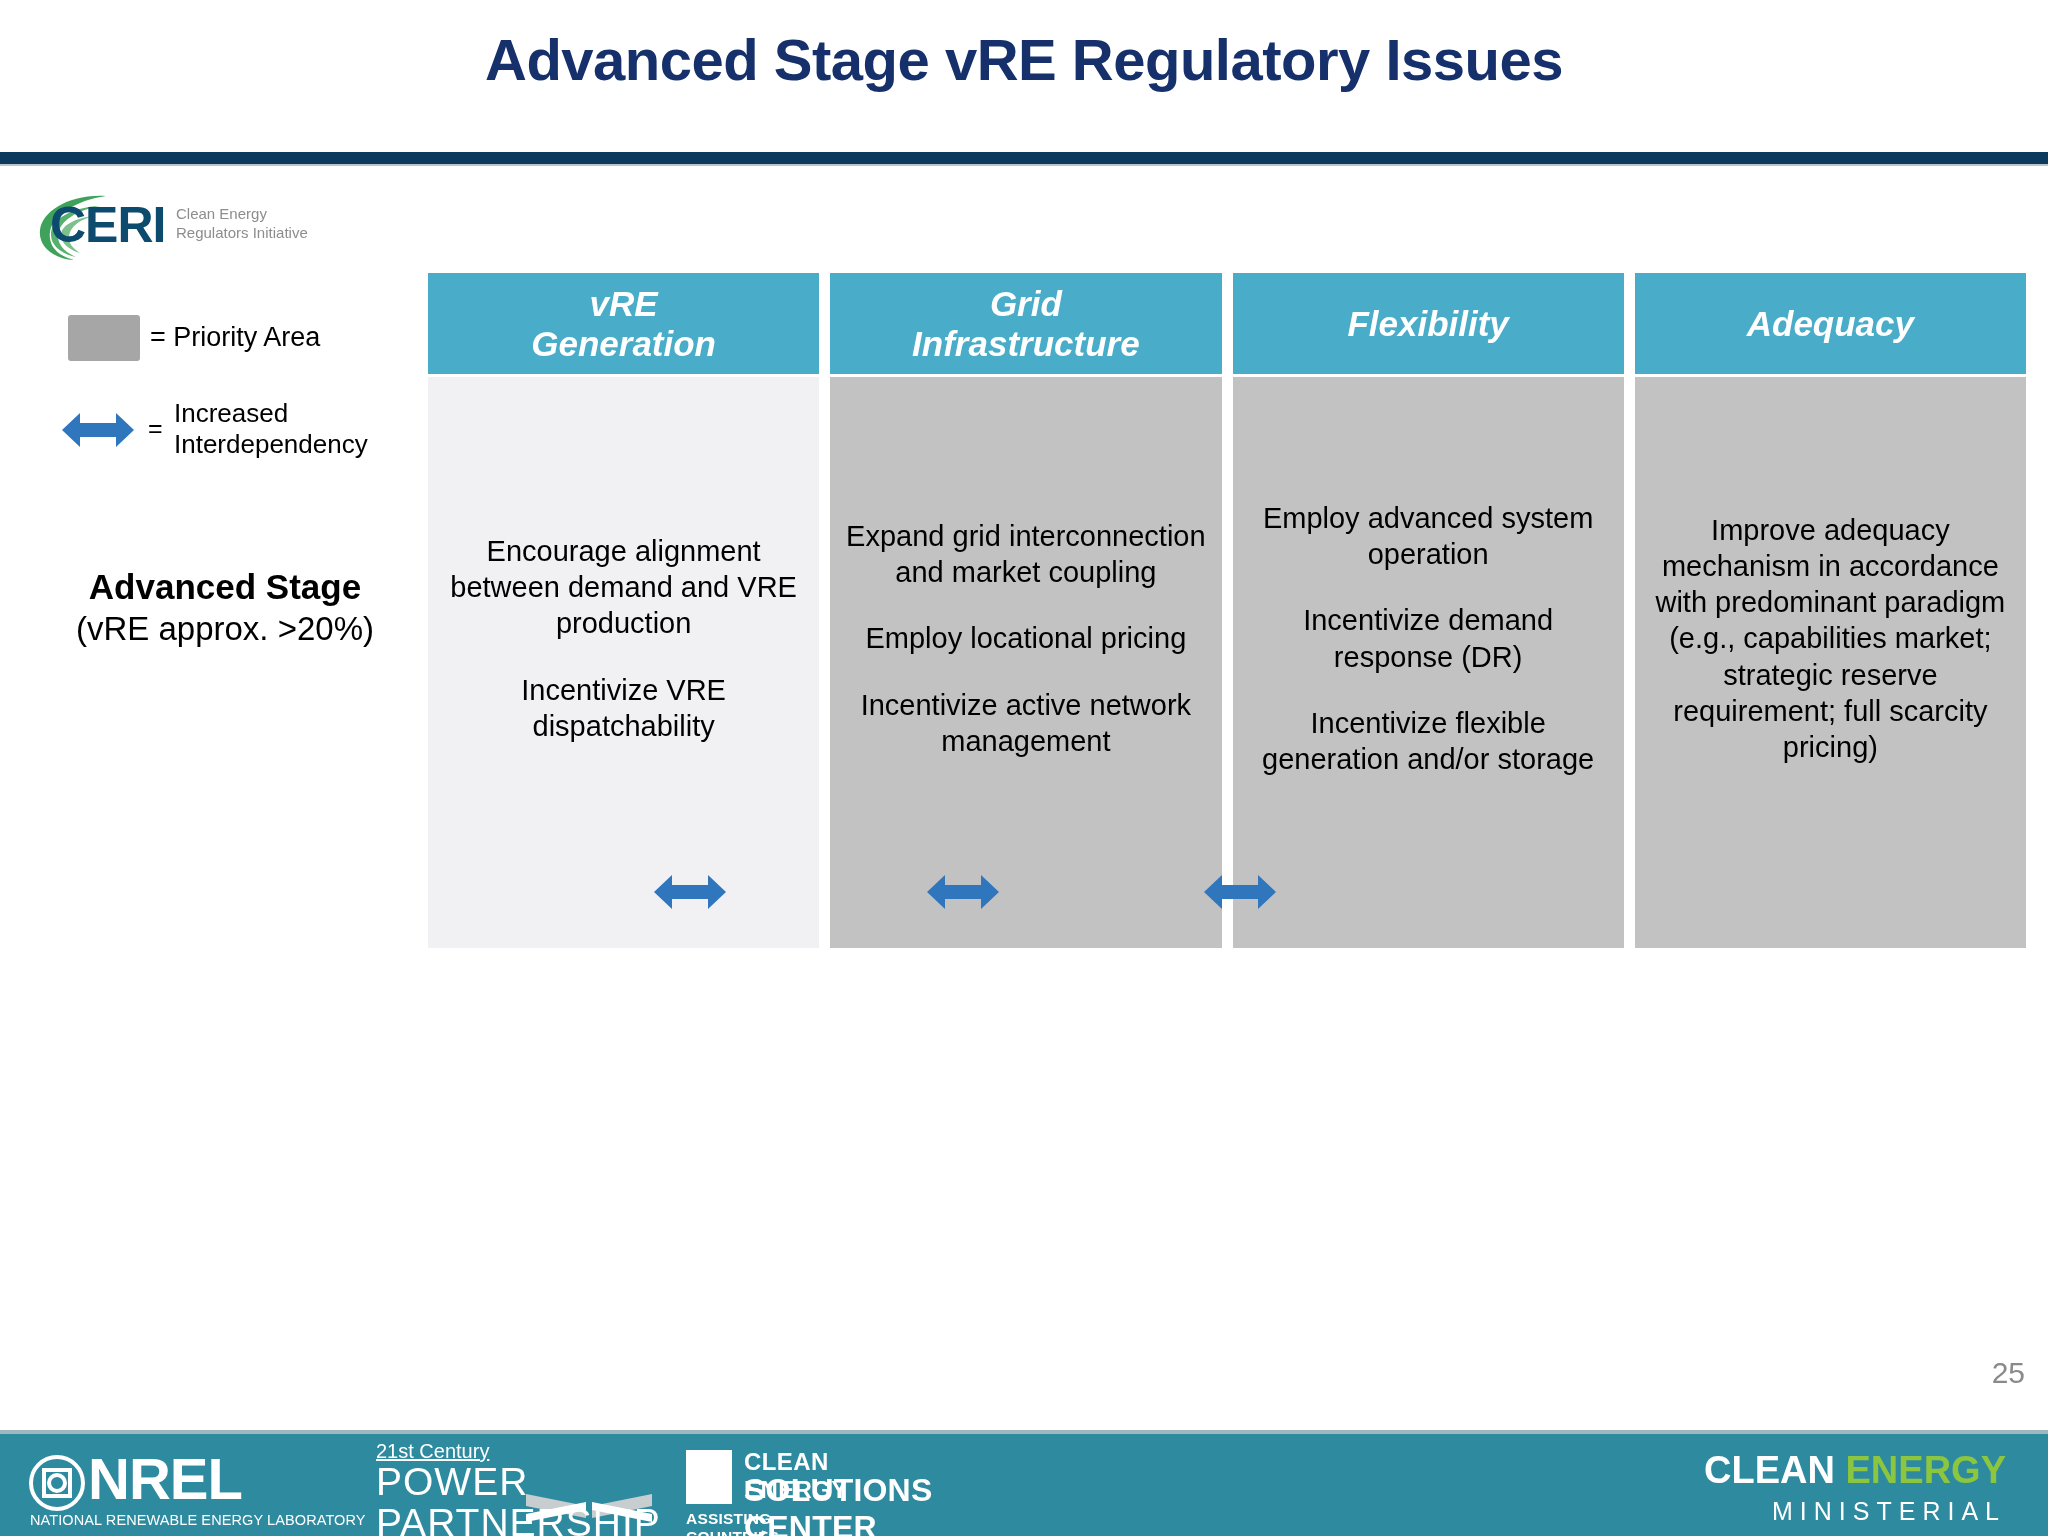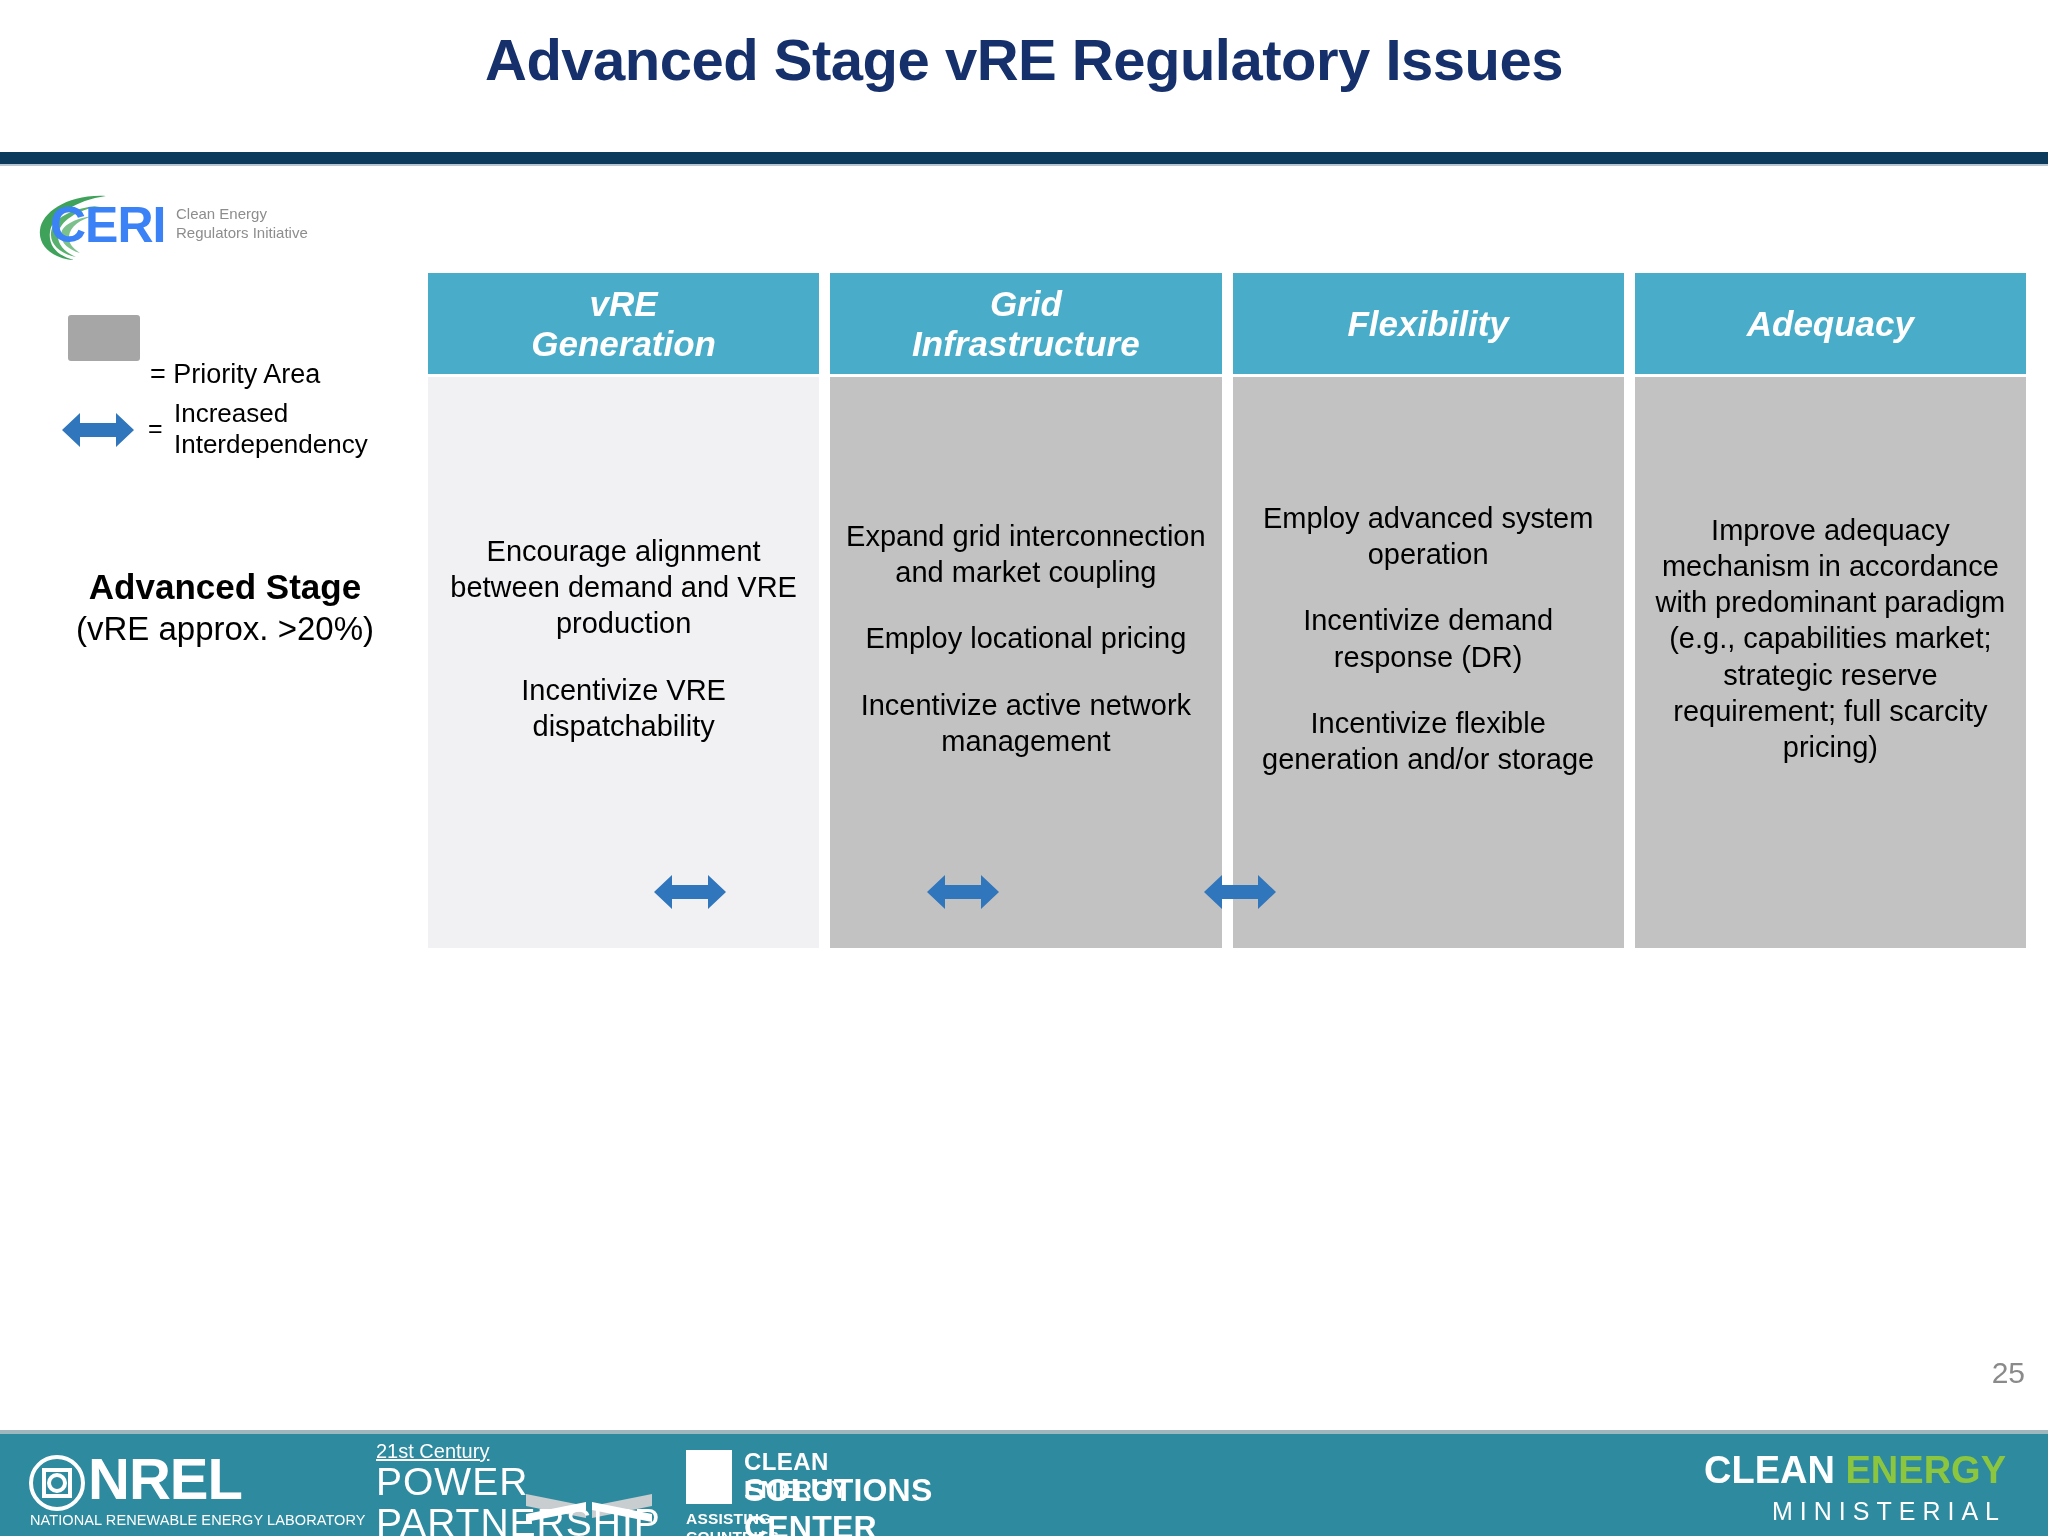--- a/index.html
+++ b/index.html
@@ -59,21 +59,21 @@
     top: 0;
     width: 112px;
     height: 72px;
   }
   .ceri-word {
     position: absolute;
     left: 22px;
     top: 6px;
     font-size: 50px;
     font-weight: bold;
-    color: #3b82f6;
+    color: #0c4a6e;
     letter-spacing: -1px;
   }
   .ceri-tag {
     position: absolute;
     left: 148px;
     top: 14px;
     line-height: 1.28;
     font-size: 15px;
     color: #8d8d8d;
   }
@@ -88,21 +88,20 @@
     background: #a6a6a6;
     border-radius: 3px;
   }
   .legend-swatch-label {
     position: absolute;
     left: 150px;
     top: 322px;
     font-size: 27px;
     color: #000;
     white-space: nowrap;
-    margin-top: 37px;
   }
   .legend-arrow {
     position: absolute;
     left: 60px;
     top: 405px;
     width: 76px;
     height: 50px;
   }
   .legend-eq {
     position: absolute;

